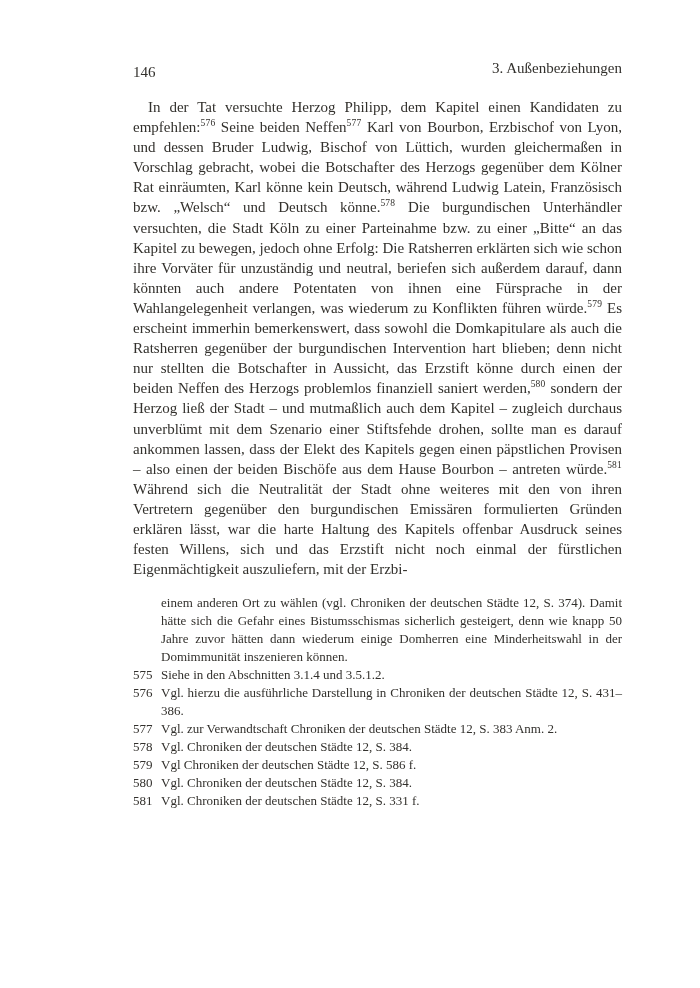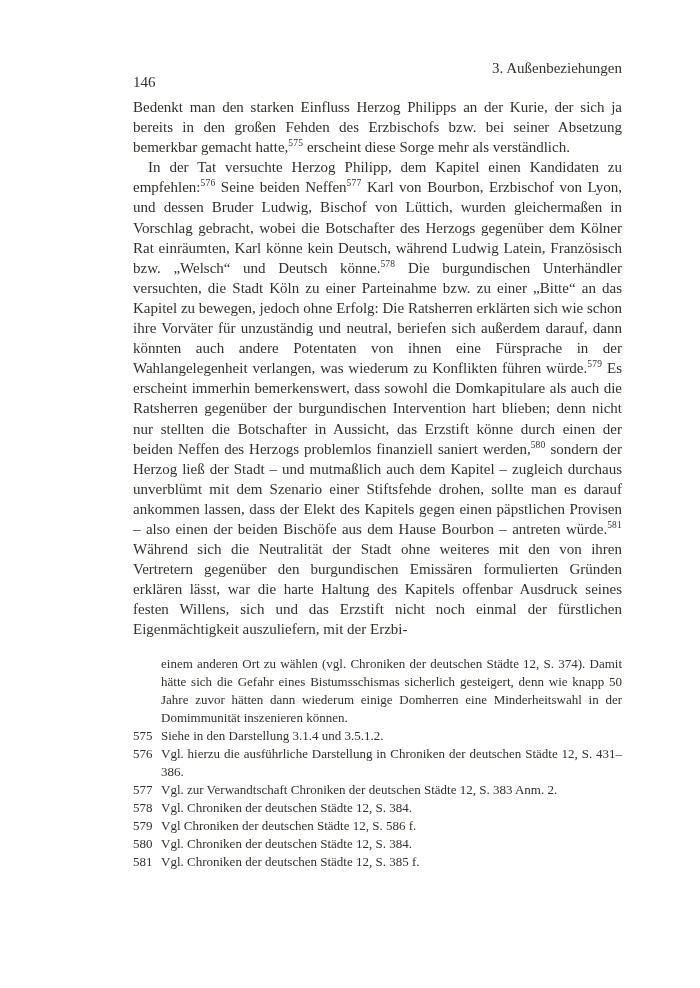--- a/index.html
+++ b/index.html
@@ -24,21 +24,21 @@
   }
   .running-header {
     position: relative;
     height: 20px;
     line-height: 20px;
     font-size: 15px;
   }
   .page-number {
     position: absolute;
     left: 0;
-    top: 14px;
+    top: 4px;
   }
   .running-title {
     display: block;
     text-align: right;
   }
   .body-text {
     margin-top: 19px;
     font-size: 15px;
     line-height: 20.1px;
     text-align: justify;
@@ -80,32 +80,31 @@
 
 <div class="page">
   <div class="content">
 
     <div class="running-header">
       <span class="page-number">146</span>
       <span class="running-title">3. Außenbeziehungen</span>
     </div>
 
     <div class="body-text" id="body-text">
-        <p>Bedenkt man den starken Einfluss Herzog Philipps an der Kurie, der sich ja bereits in den großen Fehden des Erzbischofs bzw. bei seiner Absetzung bemerkbar gemacht hatte,<sup class="fn-marker">575</sup> erscheint diese Sorge mehr als verständlich.</p>
         <p class="indented">In der Tat versuchte Herzog Philipp, dem Kapitel einen Kandidaten zu empfehlen:<sup class="fn-marker">576</sup> Seine beiden Neffen<sup class="fn-marker">577</sup> Karl von Bourbon, Erzbischof von Lyon, und dessen Bruder Ludwig, Bischof von Lüttich, wurden gleichermaßen in Vorschlag gebracht, wobei die Botschafter des Herzogs gegenüber dem Kölner Rat einräumten, Karl könne kein Deutsch, während Ludwig Latein, Französisch bzw. „Welsch“ und Deutsch könne.<sup class="fn-marker">578</sup> Die burgundischen Unterhändler versuchten, die Stadt Köln zu einer Parteinahme bzw. zu einer „Bitte“ an das Kapitel zu bewegen, jedoch ohne Erfolg: Die Ratsherren erklärten sich wie schon ihre Vorväter für unzuständig und neutral, beriefen sich außerdem darauf, dann könnten auch andere Potentaten von ihnen eine Fürsprache in der Wahlangelegenheit verlangen, was wiederum zu Konflikten führen würde.<sup class="fn-marker">579</sup> Es erscheint immerhin bemerkenswert, dass sowohl die Domkapitulare als auch die Ratsherren gegenüber der burgundischen Intervention hart blieben; denn nicht nur stellten die Botschafter in Aussicht, das Erzstift könne durch einen der beiden Neffen des Herzogs problemlos finanziell saniert werden,<sup class="fn-marker">580</sup> sondern der Herzog ließ der Stadt – und mutmaßlich auch dem Kapitel – zugleich durchaus unverblümt mit dem Szenario einer Stiftsfehde drohen, sollte man es darauf ankommen lassen, dass der Elekt des Kapitels gegen einen päpstlichen Provisen – also einen der beiden Bischöfe aus dem Hause Bourbon – antreten würde.<sup class="fn-marker">581</sup> Während sich die Neutralität der Stadt ohne weiteres mit den von ihren Vertretern gegenüber den burgundischen Emissären formulierten Gründen erklären lässt, war die harte Haltung des Kapitels offenbar Ausdruck seines festen Willens, sich und das Erzstift nicht noch einmal der fürstlichen Eigenmächtigkeit auszuliefern, mit der Erzbi-</p>
       </div>
 
     <div class="footnotes" id="footnotes">
         <div class="footnote">
           <span class="fn-num"></span>
           <span class="fn-text">einem anderen Ort zu wählen (vgl. Chroniken der deutschen Städte 12, S. 374). Damit hätte sich die Gefahr eines Bistumsschismas sicherlich gesteigert, denn wie knapp 50 Jahre zuvor hätten dann wiederum einige Domherren eine Minderheitswahl in der Domimmunität inszenieren können.</span>
         </div>
         <div class="footnote">
           <span class="fn-num">575</span>
-          <span class="fn-text">Siehe in den Darstellung 3.1.4 und 3.5.1.2.</span>
+          <span class="fn-text">Siehe in den Abschnitten 3.1.4 und 3.5.1.2.</span>
         </div>
         <div class="footnote">
           <span class="fn-num">576</span>
           <span class="fn-text">Vgl. hierzu die ausführliche Darstellung in Chroniken der deutschen Städte 12, S. 431–386.</span>
         </div>
         <div class="footnote">
           <span class="fn-num">577</span>
           <span class="fn-text">Vgl. zur Verwandtschaft Chroniken der deutschen Städte 12, S. 383 Anm. 2.</span>
         </div>
         <div class="footnote">
@@ -115,18 +114,18 @@
         <div class="footnote">
           <span class="fn-num">579</span>
           <span class="fn-text">Vgl Chroniken der deutschen Städte 12, S. 586 f.</span>
         </div>
         <div class="footnote">
           <span class="fn-num">580</span>
           <span class="fn-text">Vgl. Chroniken der deutschen Städte 12, S. 384.</span>
         </div>
         <div class="footnote">
           <span class="fn-num">581</span>
-          <span class="fn-text">Vgl. Chroniken der deutschen Städte 12, S. 385 f.</span>
+          <span class="fn-text">Vgl. Chroniken der deutschen Städte 12, S. 331 f.</span>
         </div>
       </div>
 
   </div>
 </div>
 
 </body></html>

